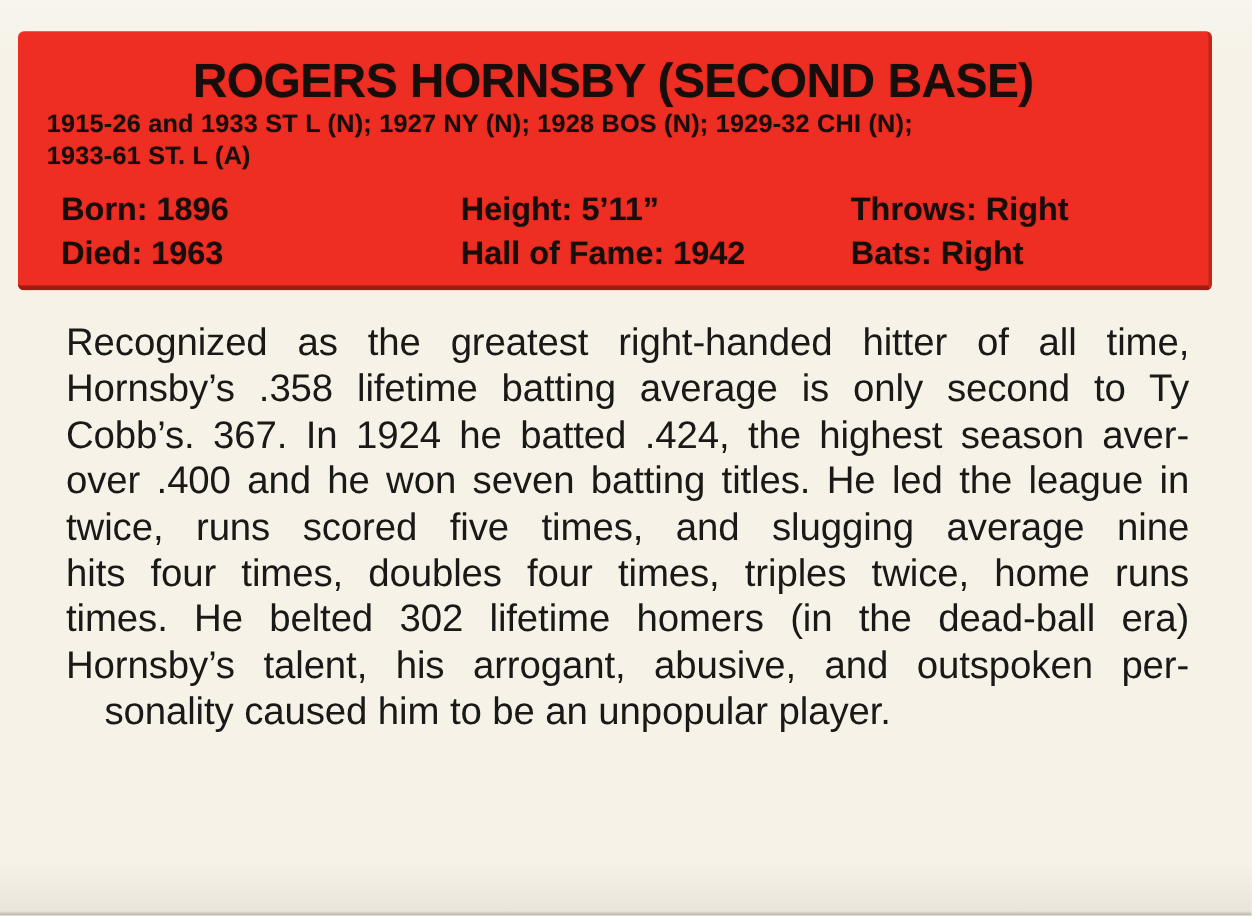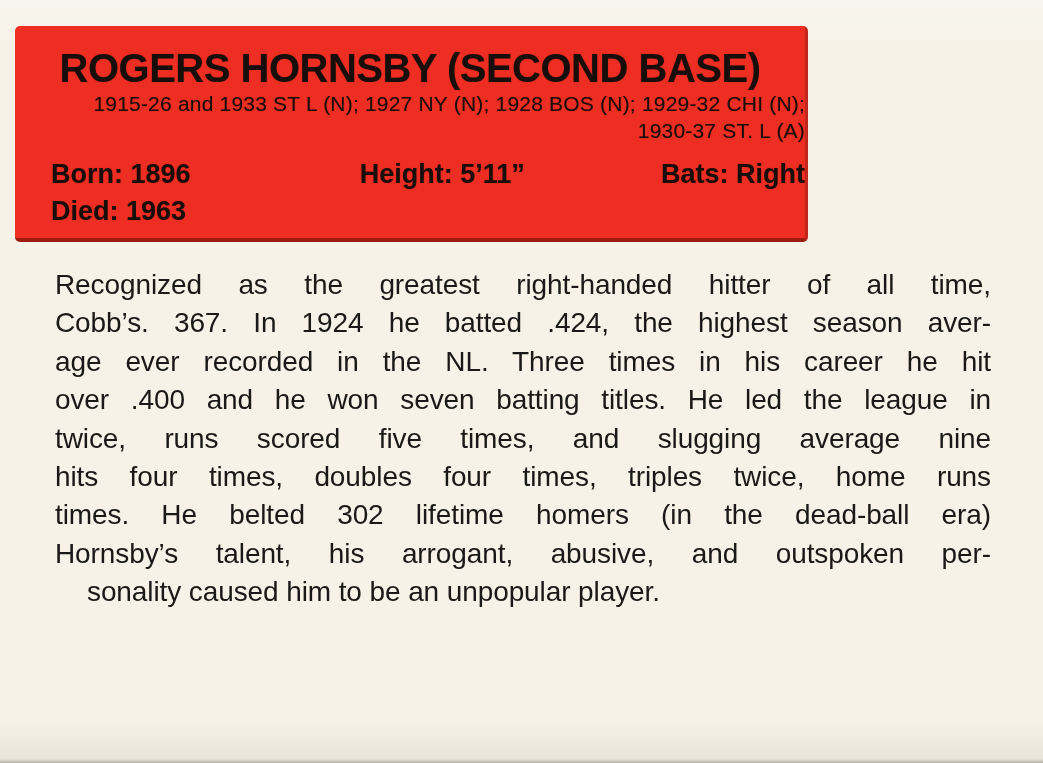--- a/index.html
+++ b/index.html
@@ -30,43 +30,43 @@
     position: absolute;
     left: 0; right: 0; bottom: 0;
     height: 4px;
     background: linear-gradient(180deg, rgba(90,85,70,0) 0%, rgba(90,85,70,0.35) 100%);
     pointer-events: none;
   }
   .red-panel {
     position: absolute;
     left: 15px;
     top: 26px;
-    width: 793px;
+    width: 995px;
     height: 216px;
     background: var(--panel-red);
     border-right: 3px solid var(--panel-red-edge-soft);
     border-bottom: 4px solid var(--panel-red-edge);
     border-radius: 5px;
     color: var(--panel-ink);
     padding-top: 20px;
     text-shadow: 0 0 1px rgba(60,0,0,0.35);
   }
   .player-title {
     font-size: 40px;
     font-weight: bold;
     line-height: 44px;
     text-align: center;
     letter-spacing: -0.5px;
     white-space: nowrap;
   }
   .career-line {
     font-size: 21px;
-    font-weight: normal;
+    font-weight: bold;
     line-height: 27px;
-    text-align: right;
+    text-align: left;
     letter-spacing: 0.2px;
     white-space: nowrap;
     padding-left: 24px;
   }
   .stats-row {
     display: flex;
     margin-top: 12px;
     padding-left: 36px;
   }
   .stats-col { white-space: nowrap; }
@@ -78,21 +78,21 @@
     line-height: 37px;
   }
   .bio {
     position: absolute;
     left: 55px;
     top: 266px;
     width: 936px;
     color: var(--ink);
   }
   .bio-line {
-    font-size: 28px;
+    font-size: 32px;
     line-height: 38.4px;
     letter-spacing: -0.1px;
     text-align: justify;
     text-align-last: justify;
     white-space: normal;
   }
   .bio-line:last-child {
     text-align-last: left;
     margin-left: 32px;
   }
@@ -100,40 +100,42 @@
 </head>
 <body>
 
 <div class="card">
 
   <div class="red-panel">
     <div class="player-title">ROGERS HORNSBY (SECOND BASE)</div>
 
     <div class="career-line">1915-26 and 1933 ST L (N); 1927 NY (N); 1928 BOS (N); 1929-32 CHI (N);</div>
 
-    <div class="career-line">1930-37 ST. L (A)</div>
+    <div class="career-line">1933-61 ST. L (A)</div>
 
     <div class="stats-row">
       <div class="stats-col stats-col-1">
         <div class="stat-line">Born: 1896</div>
         <div class="stat-line">Died: 1963</div>
       </div>
       <div class="stats-col stats-col-2">
         <div class="stat-line">Height: 5’11”</div>
+        <div class="stat-line">Hall of Fame: 1942</div>
       </div>
       <div class="stats-col stats-col-3">
+        <div class="stat-line">Throws: Right</div>
         <div class="stat-line">Bats: Right</div>
       </div>
     </div>
   </div>
 
   <div class="bio">
     <div class="bio-line">Recognized as the greatest right-handed hitter of all time,</div>
+    <div class="bio-line">Hornsby’s .358 lifetime batting average is only second to Ty</div>
     <div class="bio-line">Cobb’s. 367. In 1924 he batted .424, the highest season aver-</div>
-    <div class="bio-line">age ever recorded in the NL. Three times in his career he hit</div>
     <div class="bio-line">over .400 and he won seven batting titles. He led the league in</div>
     <div class="bio-line">twice, runs scored five times, and slugging average nine</div>
     <div class="bio-line">hits four times, doubles four times, triples twice, home runs</div>
     <div class="bio-line">times. He belted 302 lifetime homers (in the dead-ball era)</div>
     <div class="bio-line">Hornsby’s talent, his arrogant, abusive, and outspoken per-</div>
     <div class="bio-line">sonality caused him to be an unpopular player.</div>
   </div>
 
 </div>
 

